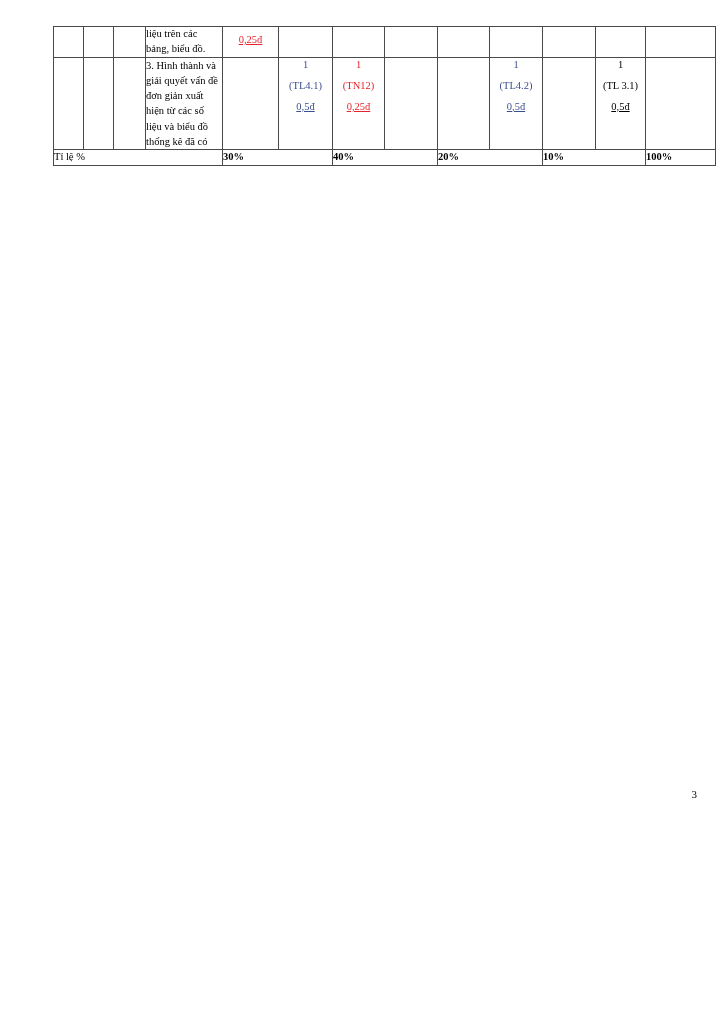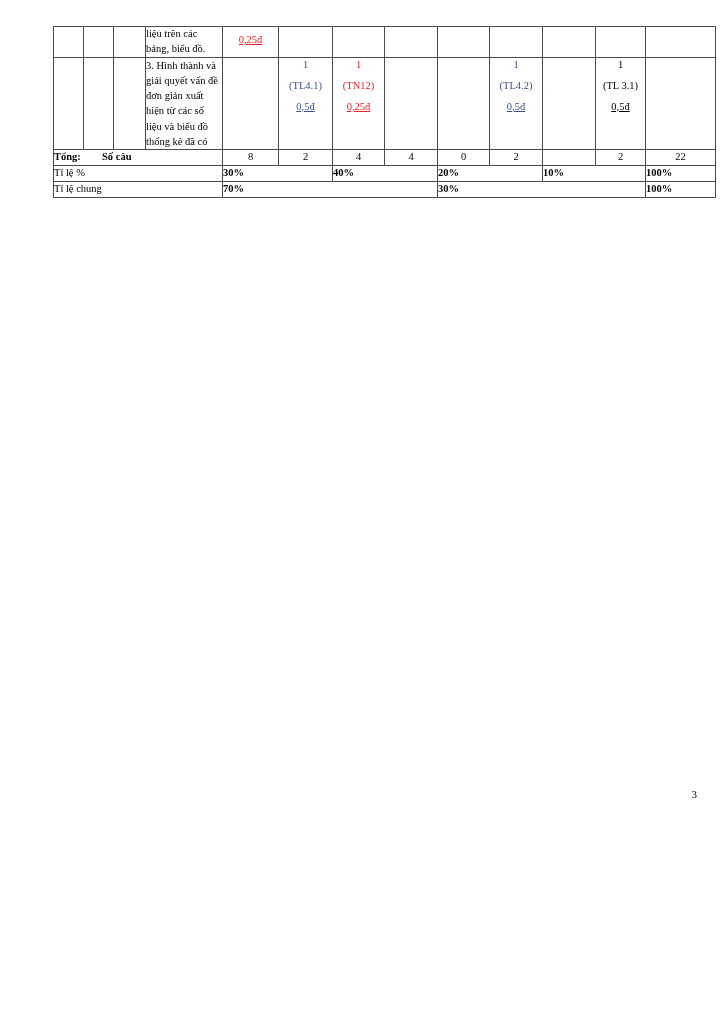--- a/index.html
+++ b/index.html
@@ -251,48 +251,30 @@
           <span class="ln black">(TL 3.1)</span>
           <span class="ln black">0,5đ</span>
         </td>
         <td class="stack">
           <span class="ln"></span>
           <span class="ln"></span>
           <span class="ln"></span>
         </td>
       </tr>
 
-      <tr>
-        <td class="sum-label" colspan="4"><span class="lbl-a">Tổng:</span><span class="lbl-b">Số câu</span></td>
-        <td class="num">8</td>
-        <td class="num">2</td>
-        <td class="num">4</td>
-        <td class="num">4</td>
-        <td class="num">0</td>
-        <td class="num">2</td>
-        <td class="num"></td>
-        <td class="num">2</td>
-        <td class="num">22</td>
-      </tr>
 
 
       <tr>
         <td class="rowlabel" colspan="4">Tỉ lệ %</td>
         <td class="pct" colspan="2">30%</td>
         <td class="pct" colspan="2">40%</td>
         <td class="pct" colspan="2">20%</td>
         <td class="pct" colspan="2">10%</td>
         <td class="pct">100%</td>
       </tr>
 
-      <tr>
-        <td class="rowlabel" colspan="4">Tỉ lệ chung</td>
-        <td class="pct" colspan="4">70%</td>
-        <td class="pct" colspan="4">30%</td>
-        <td class="pct">100%</td>
-      </tr>
 
     </tbody>
   </table>
 
   <div class="page-number">3</div>
 
 </div>
 
 </body></html>

